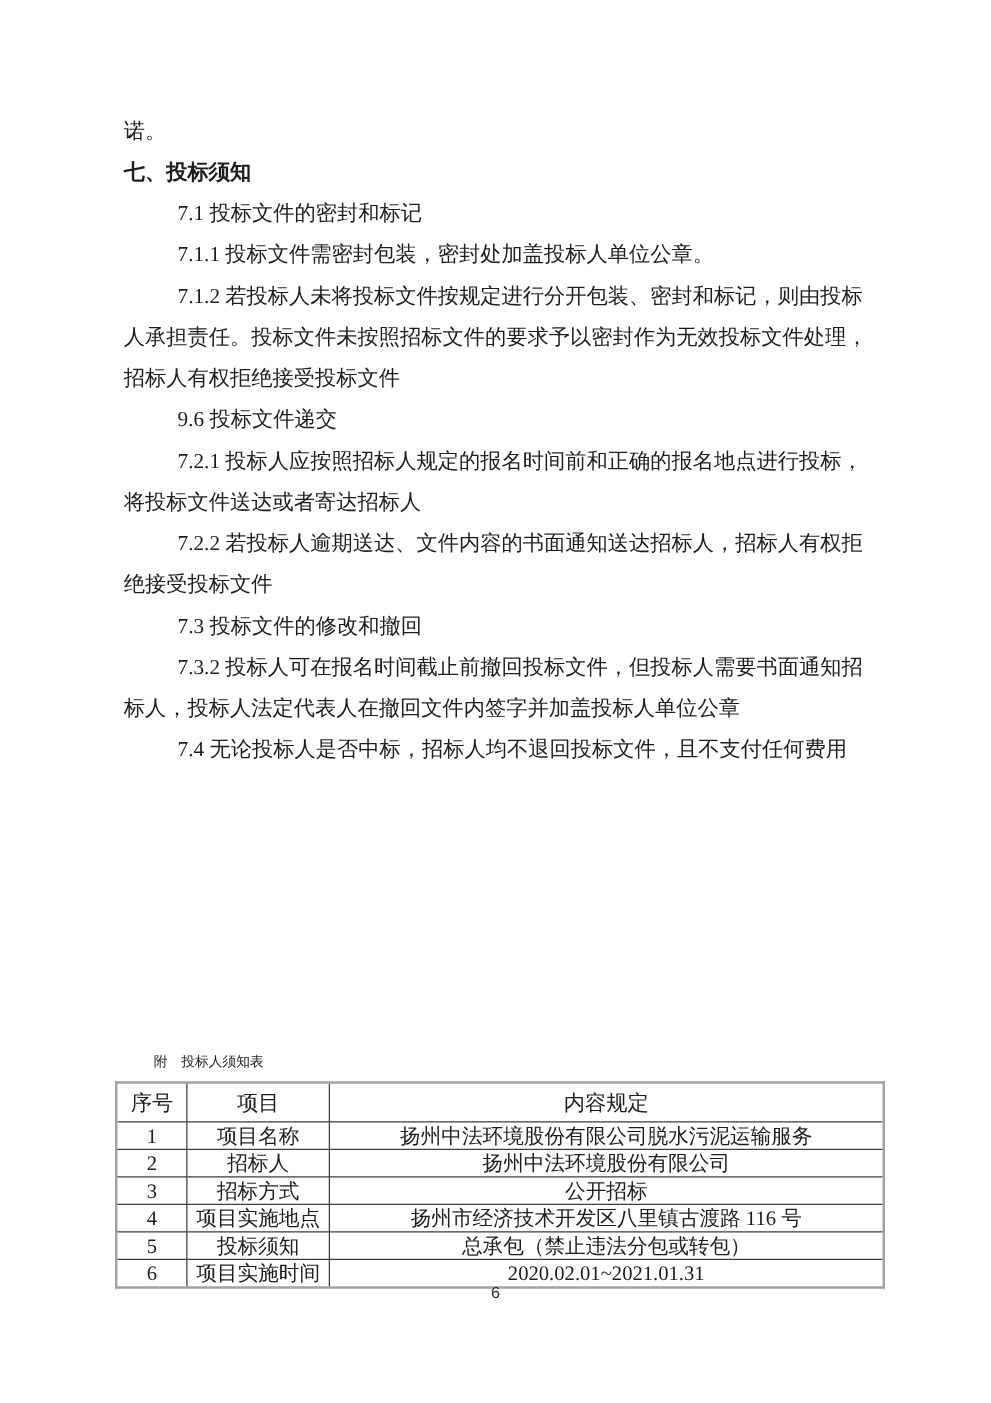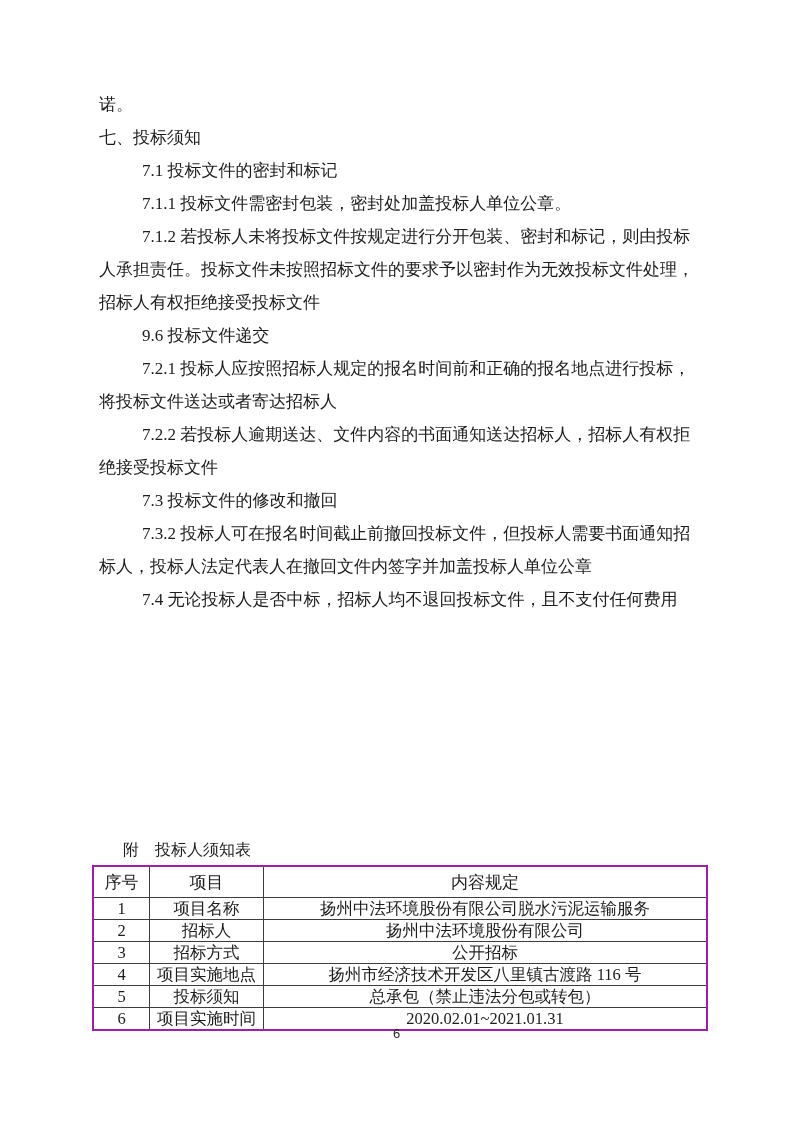--- a/index.html
+++ b/index.html
@@ -26,27 +26,27 @@
     text-align: left;
   }
   .body-text p {
     margin: 0;
     white-space: pre-line; 
   }
   .body-text p.ind {
     text-indent: 43px;
   }
   .body-text p.heading {
-    font-weight: normal;
+    font-weight: bold;
   }
   .table-caption {
     position: absolute;
     top: 838px;
     left: 123px;
-    font-size: 16px;
+    font-size: 11px;
     line-height: 24px;
   }
   table.notice-table {
     position: absolute;
     top: 865px;
     left: 92px;
     width: 610px;
     border-collapse: collapse;
     table-layout: fixed;
     font-size: 16.5px;
@@ -55,21 +55,21 @@
   table.notice-table td {
     border: 1px solid #3d3d3d;
     text-align: center;
     vertical-align: middle;
     padding: 0;
     font-weight: normal;
     overflow: hidden;
     white-space: nowrap;
   }
   table.notice-table {
-    border: 2px solid #a21caf;
+    border: 2px solid #a3a3a3;
   }
   table.notice-table thead th {
     height: 30px;
     font-size: 17px;
   }
   table.notice-table tbody td {
     height: 21px;
     line-height: 21px;
   }
   .col-index   { width: 55px; }

